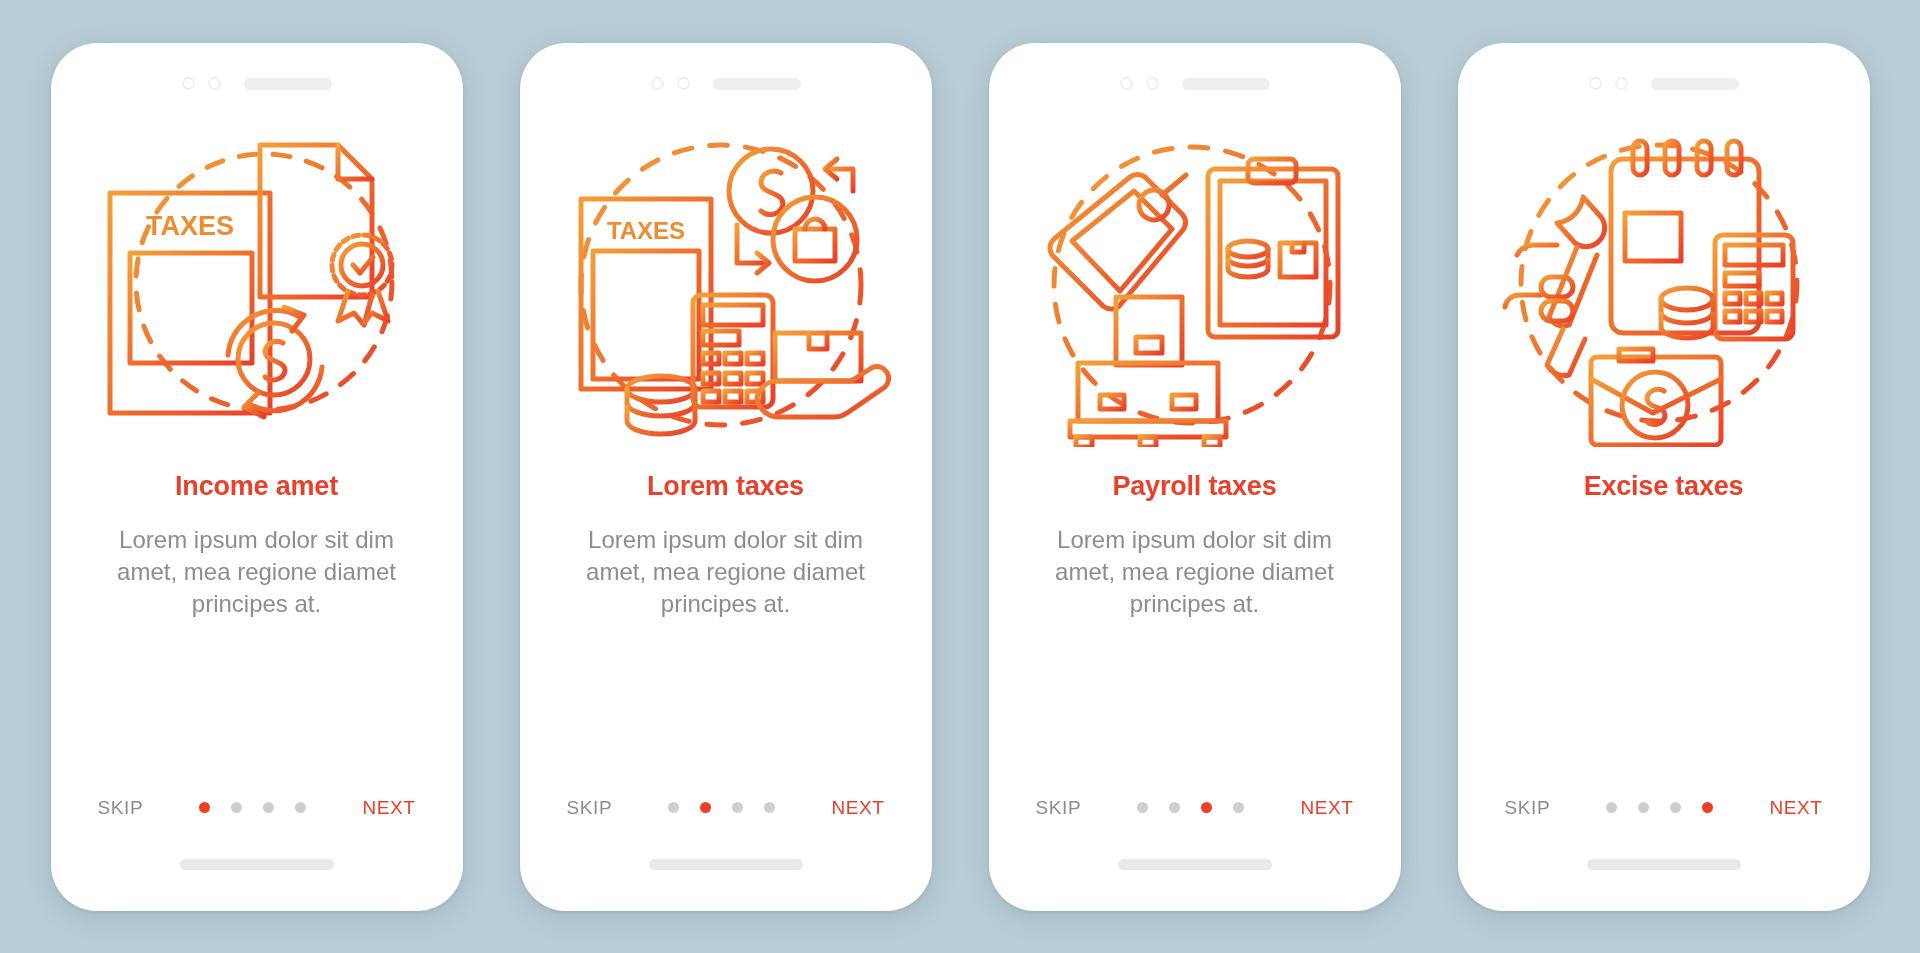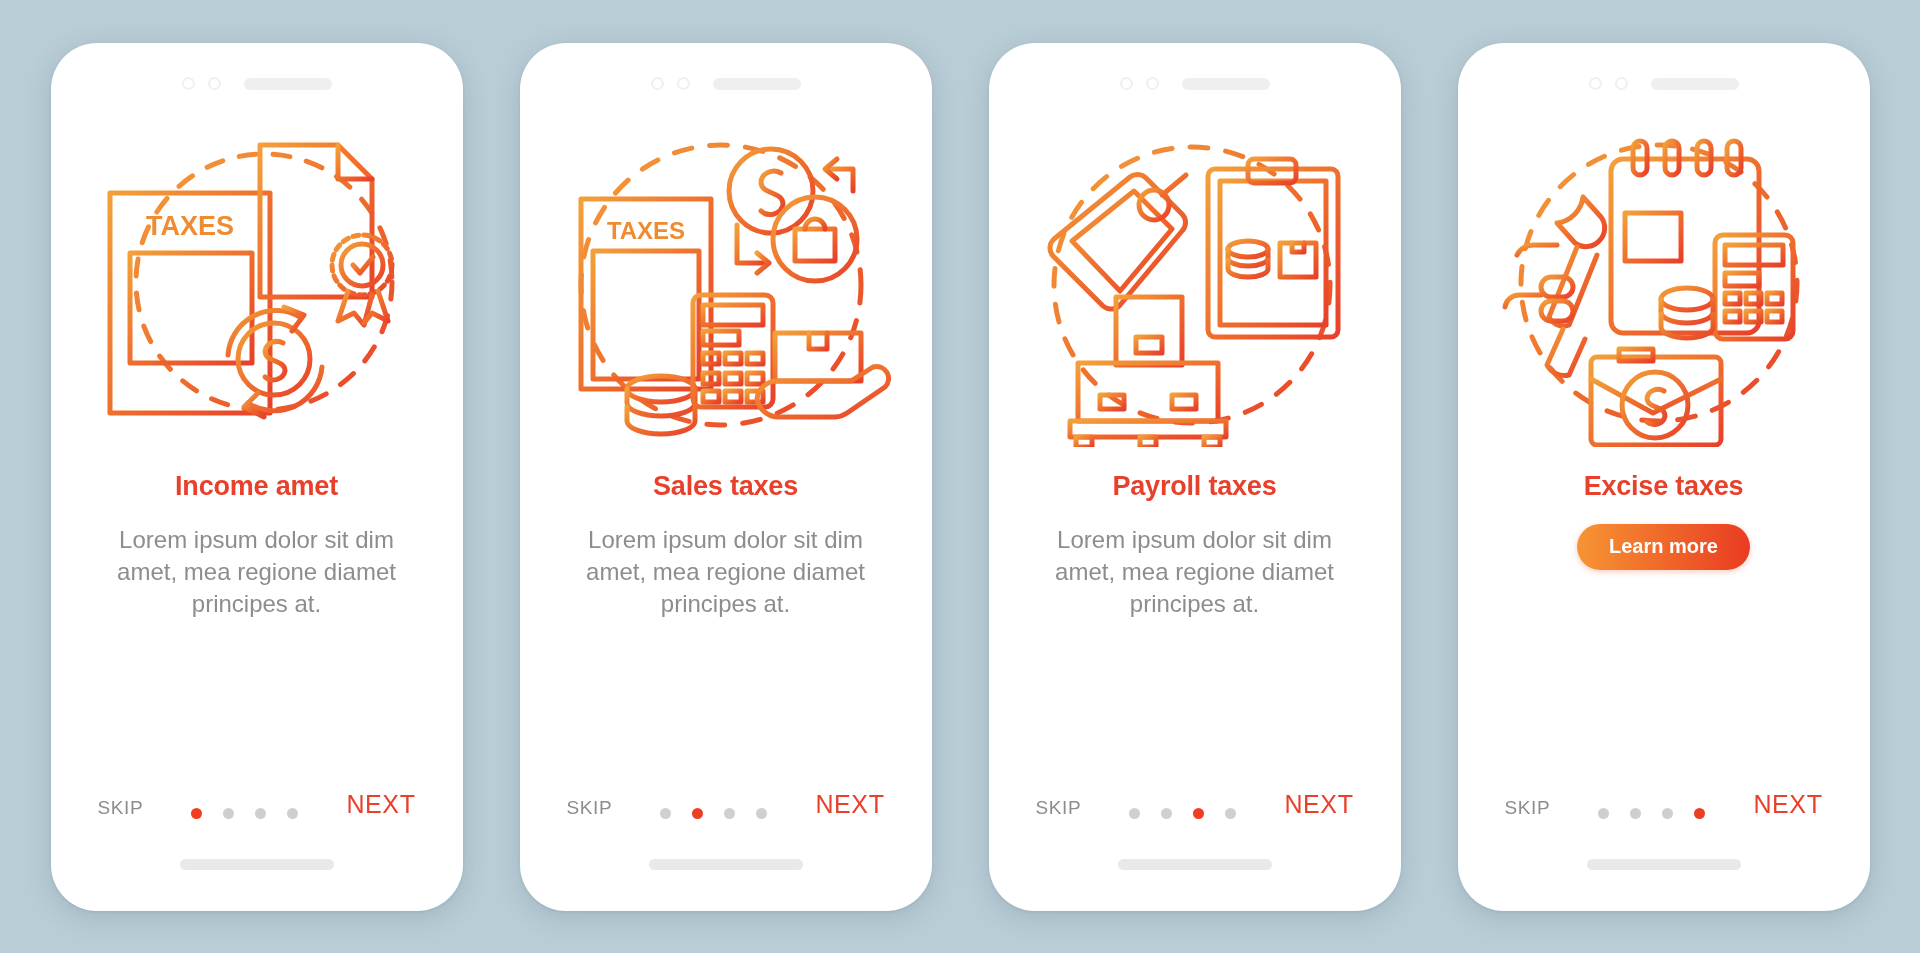--- a/index.html
+++ b/index.html
@@ -110,33 +110,33 @@
     font-size: 20px;
     font-weight: bold;
     font-family: "Liberation Sans", sans-serif;
     cursor: pointer;
     box-shadow: 0 2px 6px rgba(230,80,35,0.28);
   }
   
   .nav-row {
     width: 318px;
     display: flex;
-    align-items: flex-end;
+    align-items: center;
     justify-content: space-between;
     margin-top: auto;
     margin-bottom: 0;
   }
   .nav-skip {
     font-size: 19px;
     color: #8d8d8d;
     letter-spacing: 0.6px;
     cursor: pointer;
   }
   .nav-next {
-    font-size: 25px;
+    font-size: 19px;
     color: #e8402a;
     letter-spacing: 0.6px;
     font-weight: 500;
     cursor: pointer;
   }
   .dots {
     display: flex;
     align-items: center;
     gap: 21px;
   }
@@ -311,21 +311,21 @@
         <path class="st" d="M214 216 h86 v48 h-86 z" stroke="url(#g2)" stroke-width="5"></path>
         <path class="st" d="M248 216 v16 h18 v-16" stroke="url(#g2)" stroke-width="5"></path>
         <line class="st" x1="248" y1="254" x2="254" y2="254" stroke="url(#g2)" stroke-width="5"></line>
         <line class="st" x1="264" y1="254" x2="270" y2="254" stroke="url(#g2)" stroke-width="5"></line>
         <line class="st" x1="280" y1="254" x2="286" y2="254" stroke="url(#g2)" stroke-width="5"></line>
         <path class="st" d="M196 282 a20 20 0 0 1 20 -18 h74 l22 -14 a12 12 0 0 1 12 20 l-38 26 a22 22 0 0 1 -12 4 h-56 a22 22 0 0 1 -22 -18 z" stroke="url(#g2)" stroke-width="5"></path>
         <path class="st" d="M216 278 h68" stroke="url(#g2)" stroke-width="5"></path>
       </svg>
     </div>
 
-    <div class="card-title">Sales taxes</div>
+    <div class="card-title">Lorem taxes</div>
     <div class="card-body">Lorem ipsum dolor sit dim amet, mea regione diamet principes at.</div>
 
     <div class="nav-row">
       <span class="nav-skip">SKIP</span>
       <span class="dots">
         <span class="dot"></span>
         <span class="dot active"></span>
         <span class="dot"></span>
         <span class="dot"></span>
       </span>
@@ -487,23 +487,20 @@
         <path class="st" d="M120 232 h34 v12 h-34 z" stroke="url(#g4)" stroke-width="5"></path>
         <path class="st" d="M92 262 l62 34 68 -34" stroke="url(#g4)" stroke-width="5"></path>
         <circle class="st" cx="156" cy="288" r="33" stroke="url(#g4)" stroke-width="5"></circle>
         <path class="st" d="M165 274 a11 10 0 0 0 -17 7 c0 11 18 7 18 18 a11 10 0 0 1 -18 6" stroke="url(#g4)" stroke-width="5"></path>
         <line class="st" x1="156" y1="268" x2="156" y2="310" stroke="url(#g4)" stroke-width="5"></line>
       </svg>
     </div>
 
     <div class="card-title">Excise taxes</div>
 
-    <div class="cta-wrap">
-      <button class="cta-button">Learn more</button>
-    </div>
 
     <div class="nav-row">
       <span class="nav-skip">SKIP</span>
       <span class="dots">
         <span class="dot"></span>
         <span class="dot"></span>
         <span class="dot"></span>
         <span class="dot active"></span>
       </span>
       <span class="nav-next">NEXT</span>

